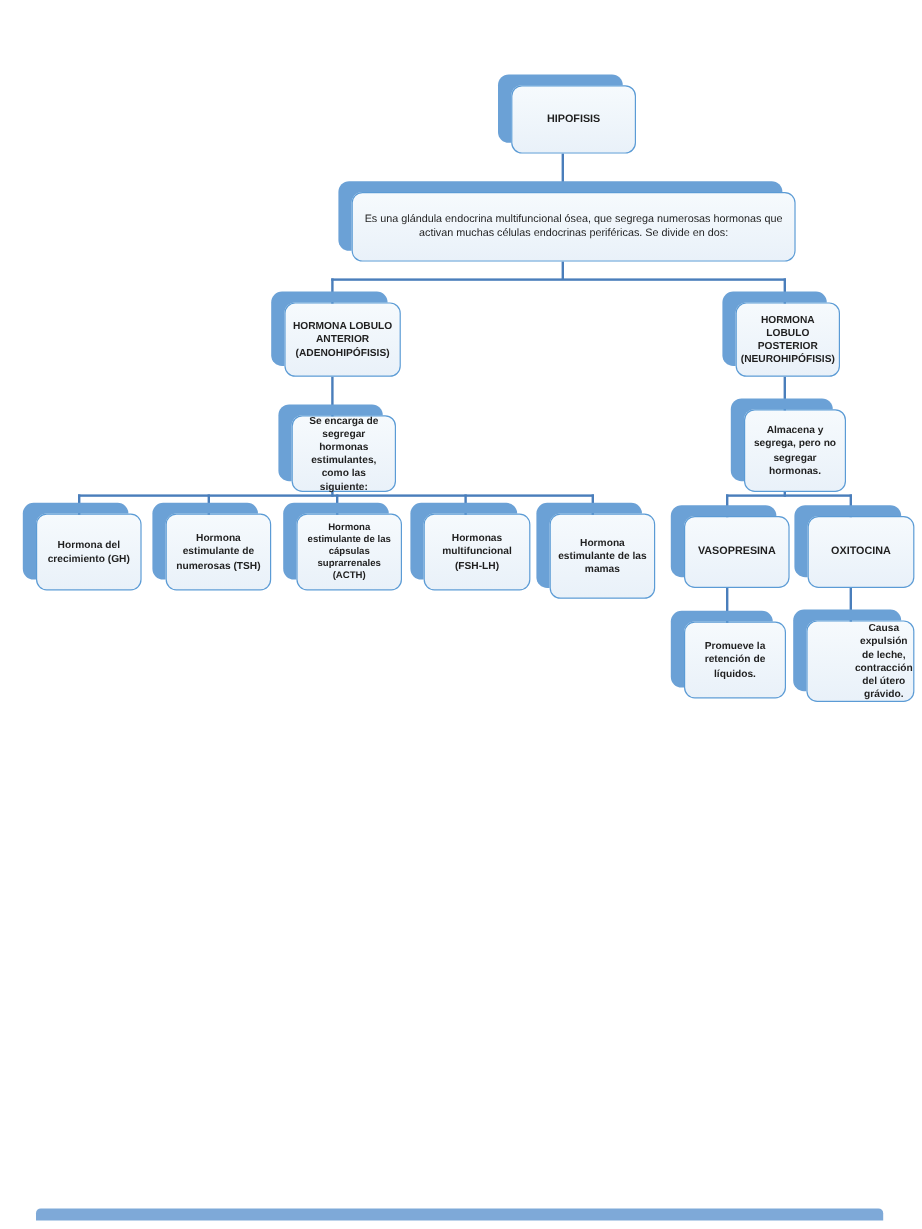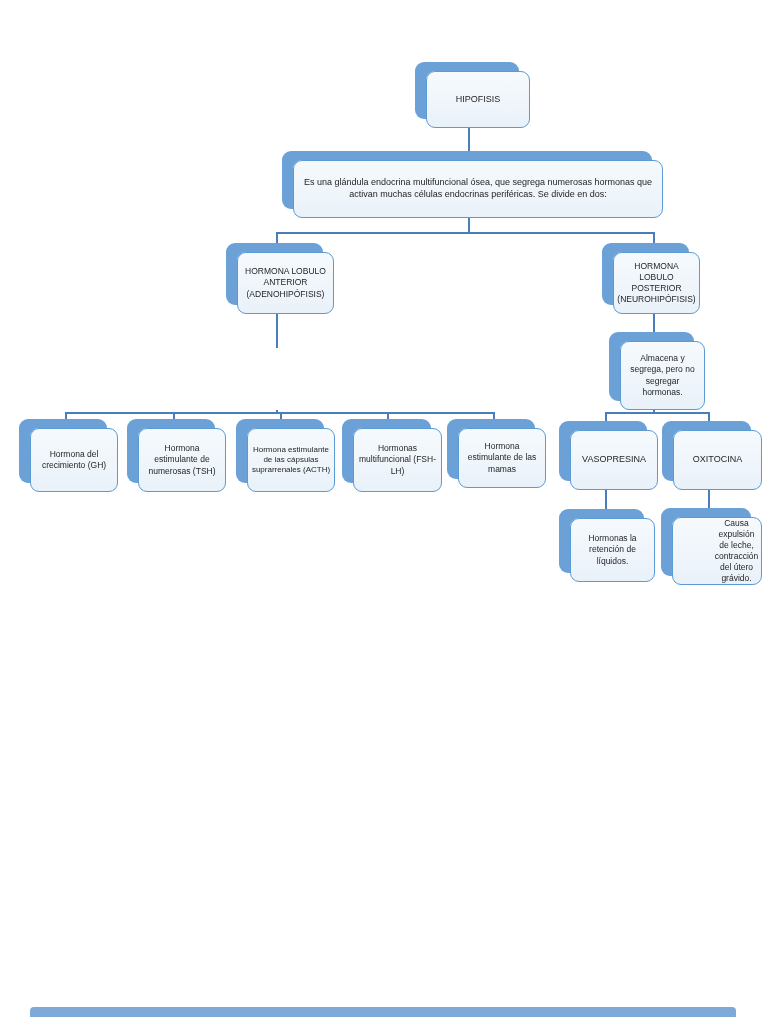--- a/index.html
+++ b/index.html
@@ -18,21 +18,21 @@
   .node{
     position:absolute;z-index:2;
     box-sizing:border-box;
     background:linear-gradient(180deg,#f6fafd 0%,#e9f1f9 100%);
     border:1px solid #5b9bd5;
     border-radius:9px;
     box-shadow:-11px -9px 0 0 #6ba1d6;
     display:flex;align-items:center;justify-content:center;
     text-align:center;
     color:#1f1f1f;
-    font-weight:normal;
+    font-weight:bold;
     font-size:8.5px;
     line-height:1.3;
     padding:2px 5px;
   }
   .node.normal{font-weight:normal;}
   .fs9{font-size:9px;}
   .fs8{font-size:8px;line-height:1.25;padding:18px 3px;}
   .next-bar{
     position:absolute;left:30px;top:1007px;width:706px;height:10px;
     background:#7ea9d8;border-radius:4px 4px 0 0;z-index:2;
@@ -75,20 +75,23 @@
   </div>
 
   <div class="node" style="left:237px;top:252px;width:97px;height:62px;">
     <span>HORMONA LOBULO ANTERIOR (ADENOHIPÓFISIS)</span>
   </div>
 
   <div class="node" style="left:613px;top:252px;width:87px;height:62px;">
     <span>HORMONA LOBULO POSTERIOR (NEUROHIPÓFISIS)</span>
   </div>
 
+  <div class="node" style="left:243px;top:346px;width:87px;height:64px;">
+    <span>Se encarga de segregar hormonas estimulantes, como las siguiente:</span>
+  </div>
 
   <div class="node" style="left:620px;top:341px;width:85px;height:69px;">
     <span>Almacena y segrega, pero no segregar hormonas.</span>
   </div>
 
   <div class="node" style="left:30px;top:428px;width:88px;height:64px;">
     <span>Hormona del crecimiento (GH)</span>
   </div>
 
   <div class="node" style="left:138px;top:428px;width:88px;height:64px;">
@@ -96,34 +99,34 @@
   </div>
 
   <div class="node fs8" style="left:247px;top:428px;width:88px;height:64px;">
     <span>Hormona estimulante de las cápsulas suprarrenales (ACTH)</span>
   </div>
 
   <div class="node" style="left:353px;top:428px;width:89px;height:64px;">
     <span>Hormonas multifuncional (FSH-LH)</span>
   </div>
 
-  <div class="node" style="left:458px;top:428px;width:88px;height:60px;">
+  <div class="node" style="left:458px;top:428px;width:88px;height:71px;">
     <span>Hormona estimulante de las mamas</span>
   </div>
 
   <div class="node fs9" style="left:570px;top:430px;width:88px;height:60px;">
     <span>VASOPRESINA</span>
   </div>
 
   <div class="node fs9" style="left:673px;top:430px;width:89px;height:60px;">
     <span>OXITOCINA</span>
   </div>
 
   <div class="node" style="left:570px;top:518px;width:85px;height:64px;">
-    <span>Hormonas la retención de líquidos.</span>
+    <span>Promueve la retención de líquidos.</span>
   </div>
 
   <div class="node" style="left:672px;top:517px;width:90px;height:68px;padding-left:44px;">
     <span>Causa expulsión de leche, contracción del útero grávido.</span>
   </div>
 
   <div class="next-bar"></div>
 
 </div>
 

